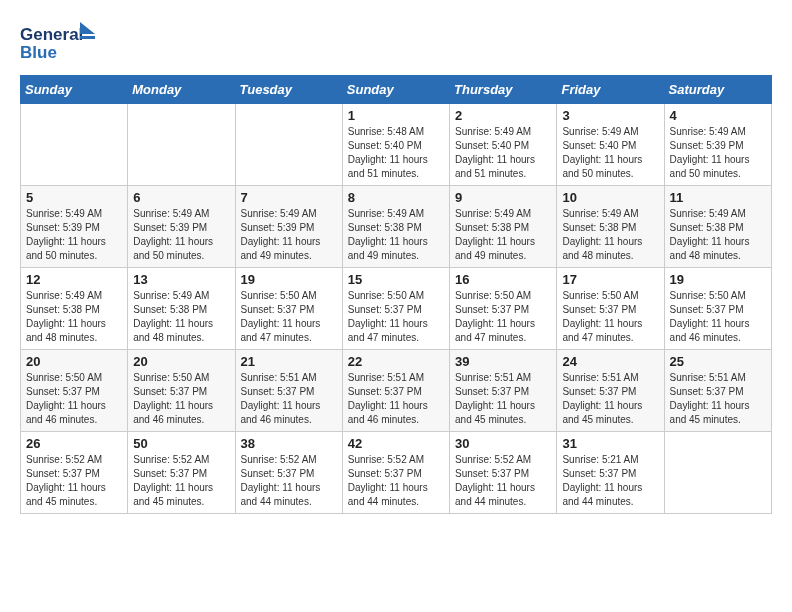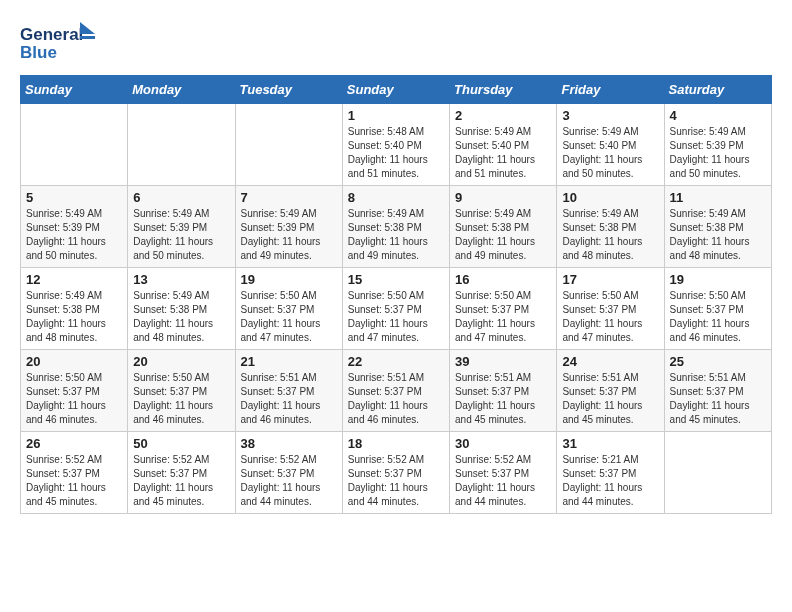--- a/index.html
+++ b/index.html
@@ -311,21 +311,21 @@
 and 45 minutes.</div>
         </td>
         <td>
           <span class="day-num">38</span>
           <div class="day-info">Sunrise: 5:52 AM
 Sunset: 5:37 PM
 Daylight: 11 hours
 and 44 minutes.</div>
         </td>
         <td>
-          <span class="day-num">18</span>
+          <span class="day-num">42</span>
           <div class="day-info">Sunrise: 5:52 AM
 Sunset: 5:37 PM
 Daylight: 11 hours
 and 44 minutes.</div>
         </td>
         <td>
           <span class="day-num">30</span>
           <div class="day-info">Sunrise: 5:52 AM
 Sunset: 5:37 PM
 Daylight: 11 hours

